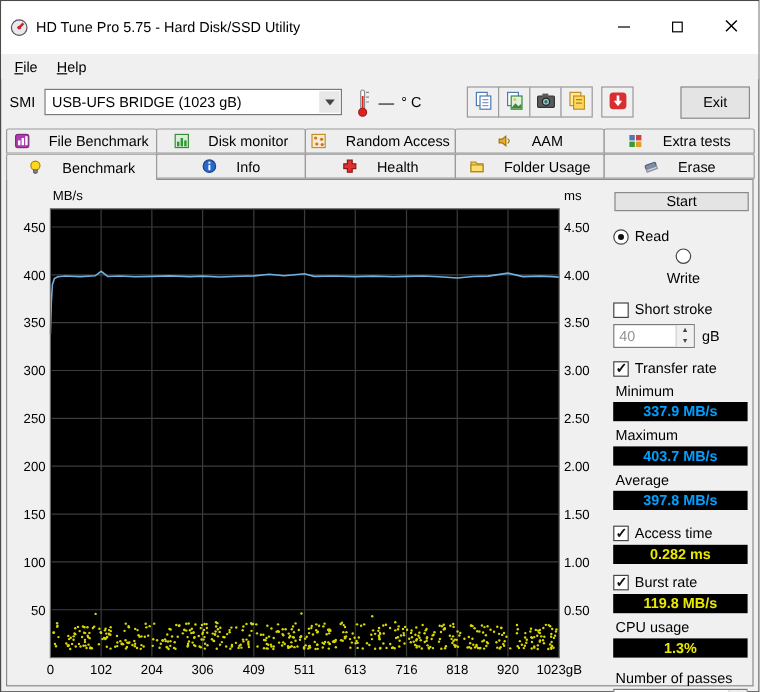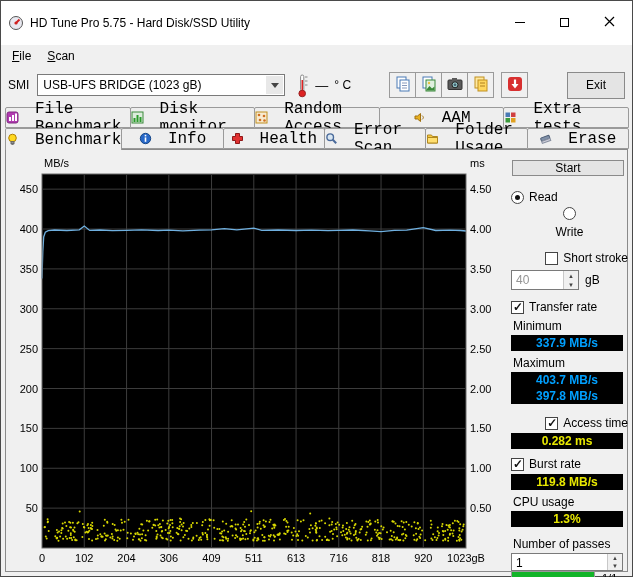--- a/index.html
+++ b/index.html
@@ -35,21 +35,21 @@
   .temp-unit { margin-left:6px; font-size:12px; }
   .tb-buttons { display:flex; margin-left:38px; }
   .tb-btn { width:27px; height:26px; border:1px solid #9a9a9a; background:#f0f0f0; display:flex; align-items:center; justify-content:center; margin-left:-1px; }
   .tb-btn.first { margin-left:0; }
   .tb-btn.standalone { margin-left:7px; }
   .exit-btn { margin-left:auto; width:58px; height:27px; border:1px solid #8a8a8a; background:#e4e4e4; font-family:"Liberation Sans",sans-serif; font-size:12px; }
 
   
   .tabs { padding:3px 4px 0 4px; flex:none; }
   .tab-row { display:flex; }
-  .tab { flex:1; height:21px; border:1px solid #9a9a9a; background:#eeeeee; display:flex; align-items:center; justify-content:center; gap:16px; font-size:16px; border-radius:2px 2px 0 0; margin-right:-1px;font-family:Liberation Mono, monospace; }
+  .tab { flex:1; height:21px; border:1px solid #9a9a9a; background:#eeeeee; display:flex; align-items:center; justify-content:center; gap:16px; font-size:12px; border-radius:2px 2px 0 0; margin-right:-1px; }
   .tab.active { background:#f0f0f0; height:22px; margin-bottom:-1px; position:relative; z-index:3; border-bottom:none; }
   .tab-icon { display:inline-flex; width:13px; height:13px; }
   .tab-icon svg { display:block; }
 
   
   .content-area { margin:0 4px 4px 4px; border:1px solid #8a8a8a; background:#f0f0f0; flex:1; position:relative; }
   .chart { position:absolute; left:2px; top:4px; width:496px; height:420px; }
 
   .right-panel { position:absolute; left:502px; top:4px; bottom:1px; width:122px; display:flex; flex-direction:column; padding:6px 2px 4px 3px; }
   .start-btn { width:112px; height:23px; border:1px solid #8a8a8a; background:#e4e4e4; font-family:"Liberation Sans",sans-serif; font-size:12px; margin-left:1px; }
@@ -65,21 +65,21 @@
   .spin-value { flex:1; font-size:12px; padding:2px 0 0 4px; }
   .spin-value.gray { color:#949494; }
   .spin-btns { width:15px; display:flex; flex-direction:column; border-left:1px solid #c8c8c8; }
   .spin-btn { flex:1; background:#f0f0f0; display:flex; align-items:center; justify-content:center; color:#444; }
   .spin-btn.up::after { content:"\25B2"; font-size:6px; }
   .spin-btn.dn::after { content:"\25BC"; font-size:6px; }
   .gb-label { font-size:12px; }
   .stat-label { font-size:12px; margin:5px 0 2px 2px; }
   .stat-value { width:112px; height:16px; background:#000; color:var(--value-blue); font-weight:bold; font-size:12px; text-align:center; line-height:16px; }
   .stat-value.yellow { color:var(--value-yellow); }
-  .mt3{margin-top:3px;flex-direction:column;} .mt5{margin-top:5px;} .mt8{margin-top:8px;} .mt10{margin-top:10px;} .mt12{margin-top:12px;justify-content:flex-end;} .mt14{margin-top:14px;}
+  .mt3{margin-top:3px;flex-direction:column;} .mt5{margin-top:5px;} .mt8{margin-top:8px;} .mt10{margin-top:10px;} .mt12{margin-top:12px;} .mt14{margin-top:14px;}
   .progress-row { margin-top:auto; display:flex; align-items:center; gap:7px; }
   .progress { width:84px; height:13px; border:1px solid #999; background:#e8e8e8; }
   .progress-fill { height:100%; width:100%; background:var(--progress-green); }
   .progress-text { font-size:11px; }
 </style>
 </head>
 <body>
 
 <div class="window">
 
@@ -102,21 +102,21 @@
       <div class="win-btn">
           <span><svg width="11" height="11" viewBox="0 0 11 11">
               <path d="M1 1 L10 10 M10 1 L1 10" stroke="#000" stroke-width="1.2"></path>
             </svg></span>
         </div>
     </div>
   </div>
 
   <div class="menubar" id="menubar">
       <div class="menu-item">File</div>
-      <div class="menu-item">Scan</div>
+      <div class="menu-item">Help</div>
     </div>
 
   <div class="toolbar">
     <span class="drive-label">SMI</span>
     <div class="combo">
       <span class="combo-text">USB-UFS BRIDGE (1023 gB)</span>
       <span class="combo-arrow"></span>
     </div>
     <span class="thermo">
       <svg width="14" height="25" viewBox="0 0 14 25">
@@ -253,29 +253,20 @@
           </span>
           <span>Info</span>
         </div>
         <div class="tab">
           <span class="tab-icon">
             <svg width="13" height="13" viewBox="0 0 13 13">
               <path d="M4.5 1.5 h4 v3 h3 v4 h-3 v3 h-4 v-3 h-3 v-4 h3 Z" fill="#e03030" stroke="#901818"></path>
             </svg>
           </span>
           <span>Health</span>
-        </div>
-        <div class="tab">
-          <span class="tab-icon">
-            <svg width="13" height="13" viewBox="0 0 13 13">
-              <circle cx="5.2" cy="5.2" r="3.3" fill="#d8e6f2" stroke="#4a6a9a" stroke-width="1.4"></circle>
-              <line x1="7.8" y1="7.8" x2="11.2" y2="11.2" stroke="#4a6a9a" stroke-width="2"></line>
-            </svg>
-          </span>
-          <span>Error Scan</span>
         </div>
         <div class="tab">
           <span class="tab-icon">
             <svg width="13" height="13" viewBox="0 0 13 13">
               <path d="M1.5 3 h4 l1 1.5 h5 v6.5 h-10 Z" fill="#f5c842" stroke="#b08820"></path>
               <path d="M1.5 5.5 h10 v5.5 h-10 Z" fill="#ffdf70" stroke="#b08820"></path>
             </svg>
           </span>
           <span>Folder Usage</span>
         </div>
@@ -943,20 +934,21 @@
         <span class="checkbox checked"></span>
         <span>Transfer rate</span>
       </div>
 
       <div class="stat-label">Minimum</div>
       <div class="stat-value">337.9 MB/s</div>
 
       <div class="stat-label">Maximum</div>
       <div class="stat-value">403.7 MB/s</div>
 
+      <div class="stat-label">Average</div>
       <div class="stat-value">397.8 MB/s</div>
 
       <div class="check-row mt12">
         <span class="checkbox checked"></span>
         <span>Access time</span>
       </div>
       <div class="stat-value yellow mt3">0.282 ms</div>
 
       <div class="check-row mt8">
         <span class="checkbox checked"></span>

